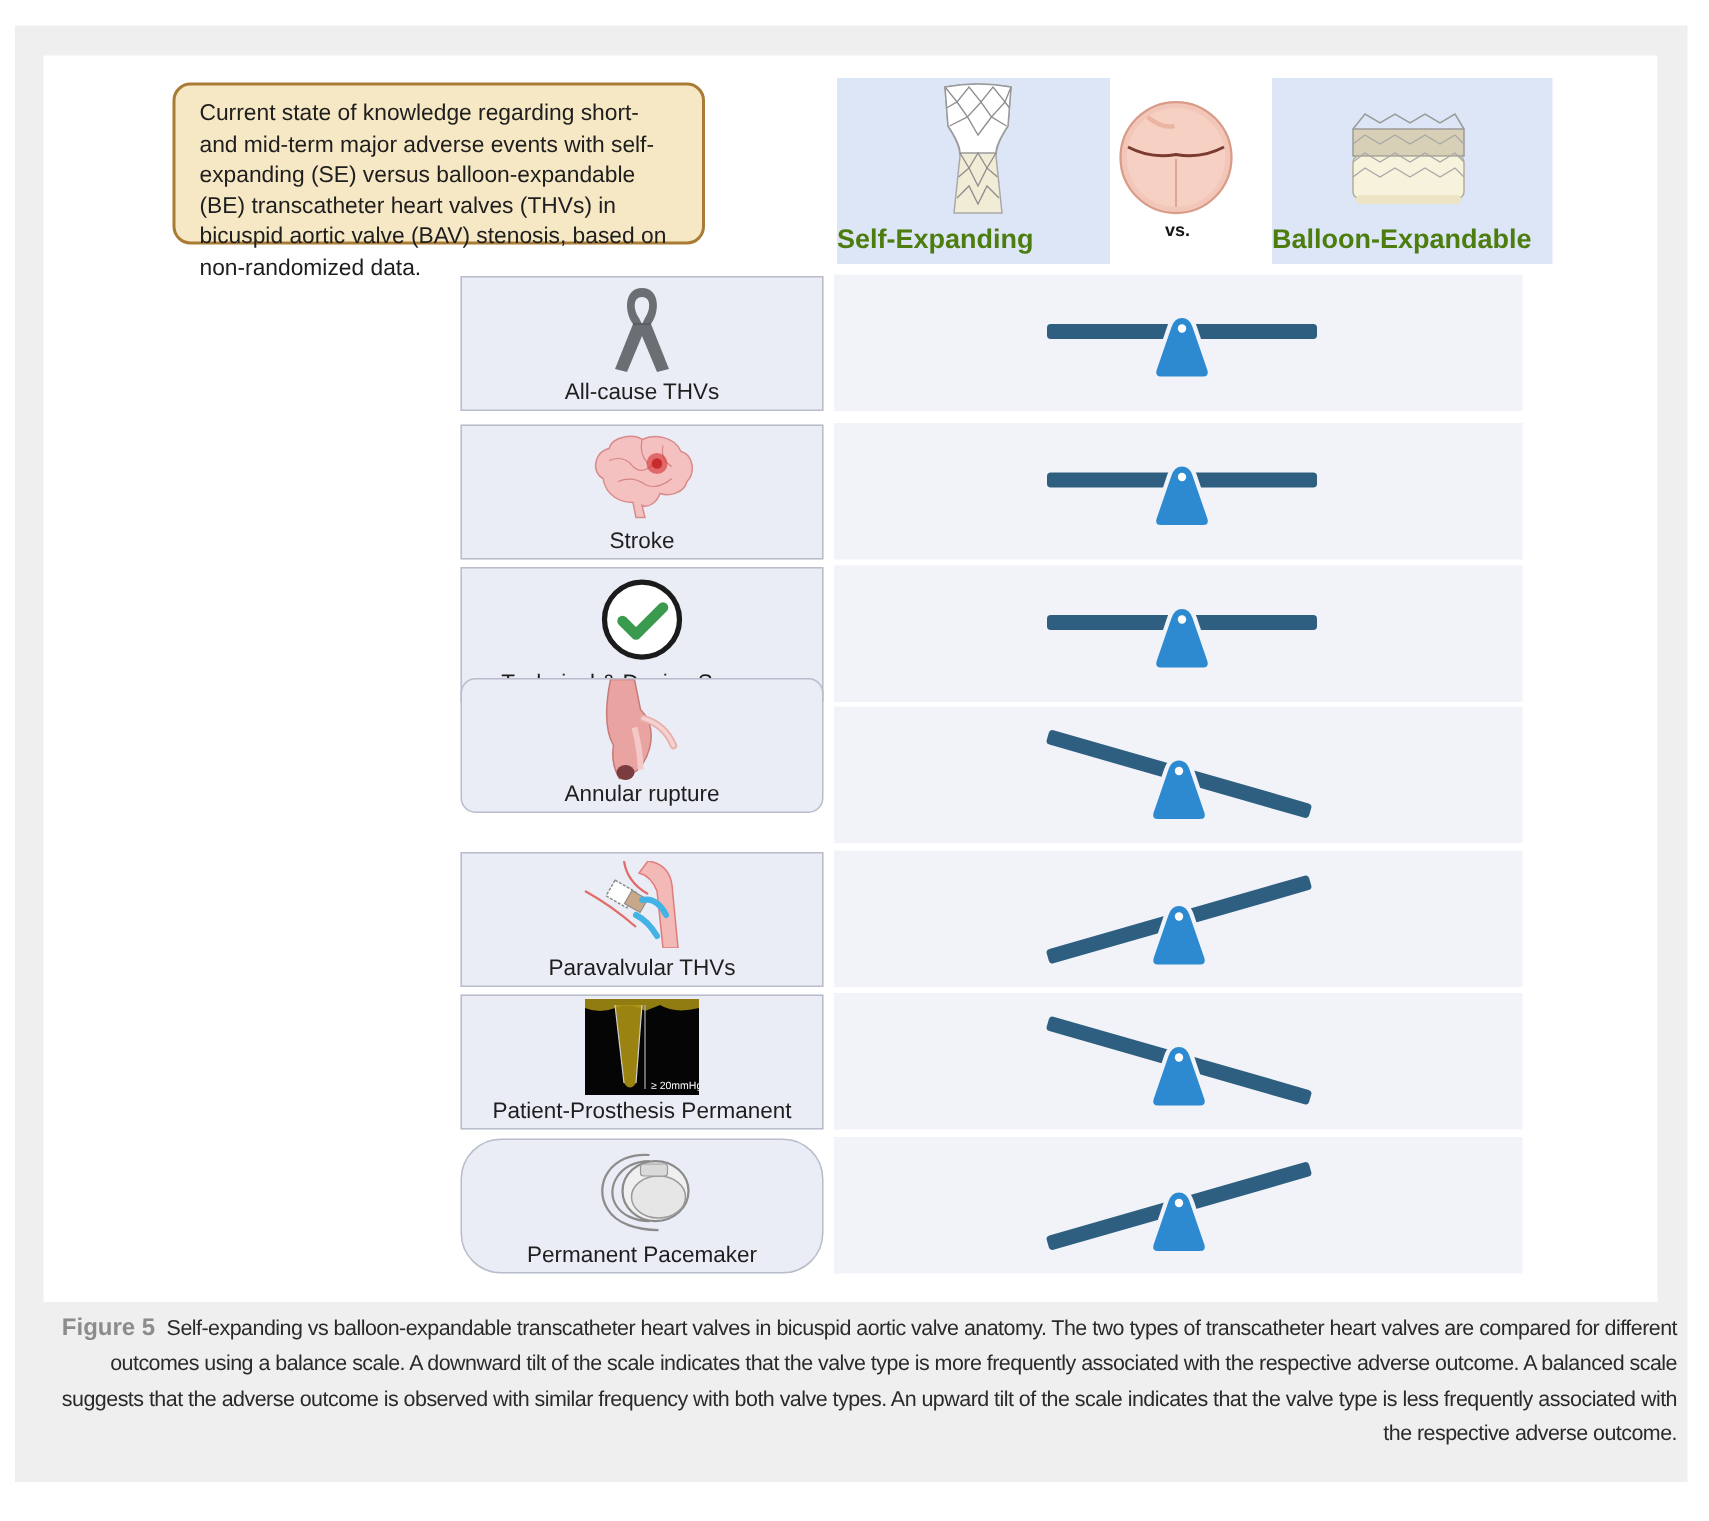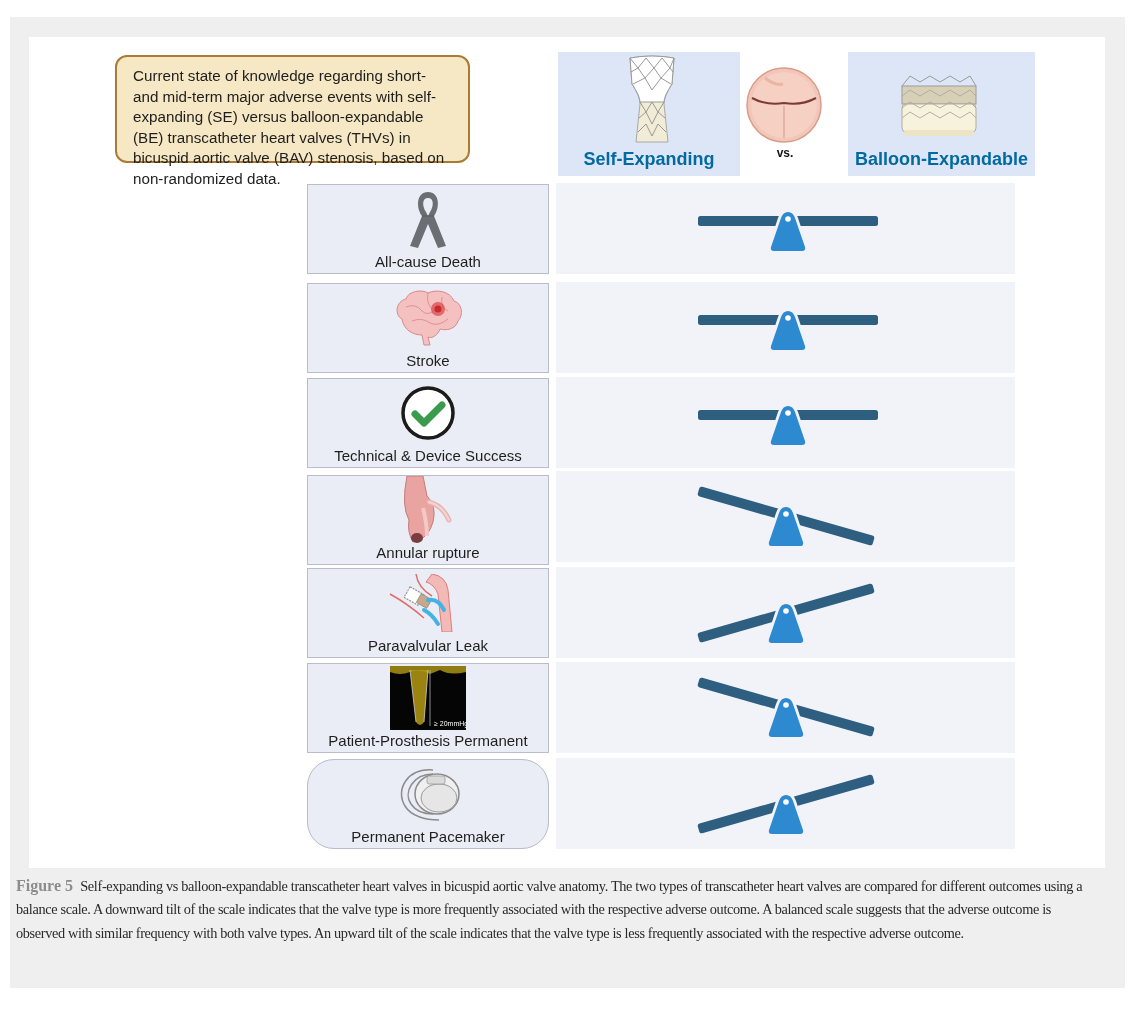--- a/index.html
+++ b/index.html
@@ -7,34 +7,34 @@
   .outer { position: absolute; left: 10px; top: 17px; width: 1115px; height: 971px; background: #efefef; }
   .figure { position: absolute; left: 29px; top: 37px; width: 1076px; height: 831px; background: #ffffff; }
 
   .summary { position: absolute; left: 115px; top: 55px; width: 355px; height: 108px; box-sizing: border-box;
     background: #f6e8c4; border: 2px solid #a97c35; border-radius: 12px; padding: 9px 14px 0 16px;
     font-size: 15.2px; line-height: 20.6px; color: #1e1e1e; }
 
   .hdr-panel { position: absolute; top: 52px; height: 124px; background: #dde6f6; }
   .hdr-se { left: 558px; width: 182px; }
   .hdr-be { left: 832px; width: 187px; margin-left: 16px; }
-  .hdr-label { position: absolute; left: 0; right: 0; bottom: 6px; text-align: center; font-weight: bold; font-size: 18px; color: #0369a1; white-space: nowrap; }
+  .hdr-label { position: absolute; left: 0; right: 0; bottom: 6px; text-align: left; font-weight: bold; font-size: 18px; color: #4d7c0f; white-space: nowrap; }
   .vs { position: absolute; left: 760px; top: 146px; width: 50px; text-align: center; font-weight: bold; font-size: 12px; color: #151515; }
   .valve-icon { position: absolute; }
 
   .label-box { position: absolute; left: 307px; width: 242px; height: 90px; box-sizing: border-box;
     background: #eaedf5; border: 1.5px solid #b8bccb; }
   .label-text { position: absolute; left: 0; right: 0; bottom: 3px; text-align: center; font-size: 15px; color: #1e1e1e; white-space: nowrap; }
   .label-icon { position: absolute; left: 50%; transform: translateX(-50%); }
 
   .scale-panel { position: absolute; left: 556px; width: 459px; height: 91px; background: #f1f3f9; }
   .scale-svg { position: absolute; left: 130px; top: 0; width: 200px; height: 91px; overflow: visible; }
 
-  .caption { position: absolute; left: 16px; top: 874px; width: 1082px; font-family: Liberation Serif, serif;
-    font-size: 14.3px; line-height: 23.4px; color: #2a2a2a; letter-spacing: -0.35px; }
+  .caption { position: absolute; left: 36px; top: 874px; width: 1082px; font-family: Liberation Sans, sans-serif;
+    font-size: 14.3px; line-height: 23.4px; color: #2a2a2a; letter-spacing: -0.35px; text-align: right; }
   .caption .fig-label { font-weight: bold; color: #8c8c8c; font-size: 16px; letter-spacing: 0; margin-right: 4px; }
 </style>
 </head>
 <body>
 
 <div class="outer">
 </div>
 <div class="figure"></div>
 
 <div class="summary">
@@ -83,21 +83,21 @@
   </svg>
   <div class="hdr-label">Balloon-Expandable</div>
 </div>
 
 <div id="rows">
     <div class="label-box" style="top: 184px;">
       <div class="label-icon" style="top: 3px;"><svg width="40" height="62" viewBox="0 0 40 62">
           <path d="M20 4 C8 4 8 20 14 28 L2 58 L10 60 L20 36 L30 60 L38 58 L26 28 C32 20 32 4 20 4 Z M20 10 C26 10 26 18 22 24 L20 28 L18 24 C14 18 14 10 20 10 Z" fill="#6b6e73"></path>
           <path d="M14 28 L26 28" stroke="#55585c" stroke-width="1"></path>
         </svg></div>
-      <div class="label-text">All-cause Death</div>
+      <div class="label-text">All-cause THVs</div>
     </div>
     <div class="scale-panel" style="top: 183px;">
       <svg class="scale-svg" viewBox="0 0 200 91">
         <rect x="12" y="33" width="180" height="10" rx="2.5" fill="#2f5f80" transform="rotate(0 102 38)"></rect>
         <path d="M102 26 Q109 26 112 35 L123 68 L81 68 L92 35 Q95 26 102 26 Z" fill="#f1f3f9"></path>
         <path d="M102 29 Q107 29 109 35 L119 64 Q120 68 116 68 L88 68 Q84 68 85 64 L95 35 Q97 29 102 29 Z" fill="#2d8ad0"></path>
         <circle cx="102" cy="36" r="2.8" fill="#ffffff"></circle>
       </svg>
     </div>
     <div class="label-box" style="top: 283px;">
@@ -130,21 +130,21 @@
       <div class="label-text">Technical &amp; Device Success</div>
     </div>
     <div class="scale-panel" style="top: 377px;">
       <svg class="scale-svg" viewBox="0 0 200 91">
         <rect x="12" y="33" width="180" height="10" rx="2.5" fill="#2f5f80" transform="rotate(0 102 38)"></rect>
         <path d="M102 26 Q109 26 112 35 L123 68 L81 68 L92 35 Q95 26 102 26 Z" fill="#f1f3f9"></path>
         <path d="M102 29 Q107 29 109 35 L119 64 Q120 68 116 68 L88 68 Q84 68 85 64 L95 35 Q97 29 102 29 Z" fill="#2d8ad0"></path>
         <circle cx="102" cy="36" r="2.8" fill="#ffffff"></circle>
       </svg>
     </div>
-    <div class="label-box" style="top: 475px;">
+    <div class="label-box" style="top: 452px; border-radius: 10px;">
       <div class="label-icon" style="top: 0px;"><svg width="70" height="70" viewBox="0 0 70 70">
           <path d="M14 0 L30 0 L34 20 Q44 30 40 46 Q36 60 26 64 L20 66 Q14 56 16 44 Q8 30 14 0 Z" fill="#e9a3a0" stroke="#c77b78" stroke-width="1"></path>
           <path d="M36 26 Q50 30 56 44" fill="none" stroke="#e8b0ad" stroke-width="5" stroke-linecap="round"></path>
           <path d="M36 26 Q50 30 56 44" fill="none" stroke="#f4d2d0" stroke-width="2.5" stroke-linecap="round"></path>
           <path d="M30 32 Q34 48 34 60" fill="none" stroke="#f3c8c6" stroke-width="4"></path>
           <ellipse cx="24" cy="62" rx="6" ry="5" fill="#7b3c40"></ellipse>
         </svg></div>
       <div class="label-text">Annular rupture</div>
     </div>
     <div class="scale-panel" style="top: 471px;">
@@ -158,21 +158,21 @@
     <div class="label-box" style="top: 568px;">
       <div class="label-icon" style="top: 5px;"><svg width="80" height="58" viewBox="0 0 80 58">
           <path d="M44 0 Q58 2 60 16 L64 58 L54 58 L50 20 Q46 10 38 8 Z" fill="#f3b9b7" stroke="#e07c7a" stroke-width="1"></path>
           <path d="M28 0 Q30 14 44 22" fill="none" stroke="#e06d6a" stroke-width="1.5"></path>
           <path d="M2 20 Q20 30 36 44" fill="none" stroke="#e06d6a" stroke-width="1.5"></path>
           <rect x="18" y="16" width="16" height="12" transform="rotate(30 26 22)" fill="#ffffff" stroke="#8c8c8c" stroke-width="1" stroke-dasharray="2 1"></rect>
           <rect x="30" y="22" width="12" height="10" transform="rotate(30 36 27)" fill="#c8a888" stroke="#8c8c8c" stroke-width="0.8"></rect>
           <path d="M40 26 Q50 24 56 36" fill="none" stroke="#42b3e4" stroke-width="4" stroke-linecap="round"></path>
           <path d="M36 36 Q44 40 50 50" fill="none" stroke="#42b3e4" stroke-width="4" stroke-linecap="round"></path>
         </svg></div>
-      <div class="label-text">Paravalvular Leak</div>
+      <div class="label-text">Paravalvular THVs</div>
     </div>
     <div class="scale-panel" style="top: 567px;">
       <svg class="scale-svg" viewBox="0 0 200 91">
         <rect x="9" y="41" width="182" height="10" rx="2.5" fill="#2f5f80" transform="rotate(-16 100 46)"></rect>
         <path d="M100 34 Q107 34 110 43 L121 76 L79 76 L90 43 Q93 34 100 34 Z" fill="#f1f3f9"></path>
         <path d="M100 37 Q105 37 107 43 L117 72 Q118 76 114 76 L86 76 Q82 76 83 72 L93 43 Q95 37 100 37 Z" fill="#2d8ad0"></path>
         <circle cx="100" cy="44" r="2.8" fill="#ffffff"></circle>
       </svg>
     </div>
     <div class="label-box" style="top: 663px;">

